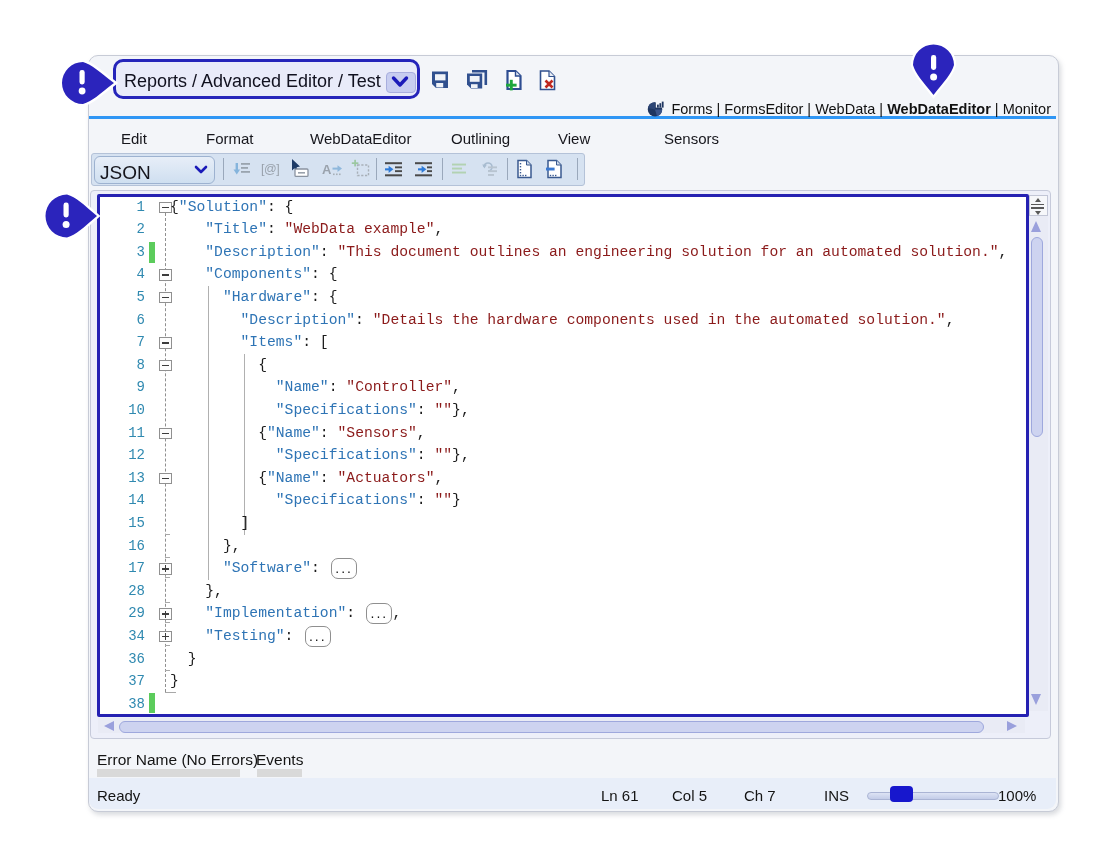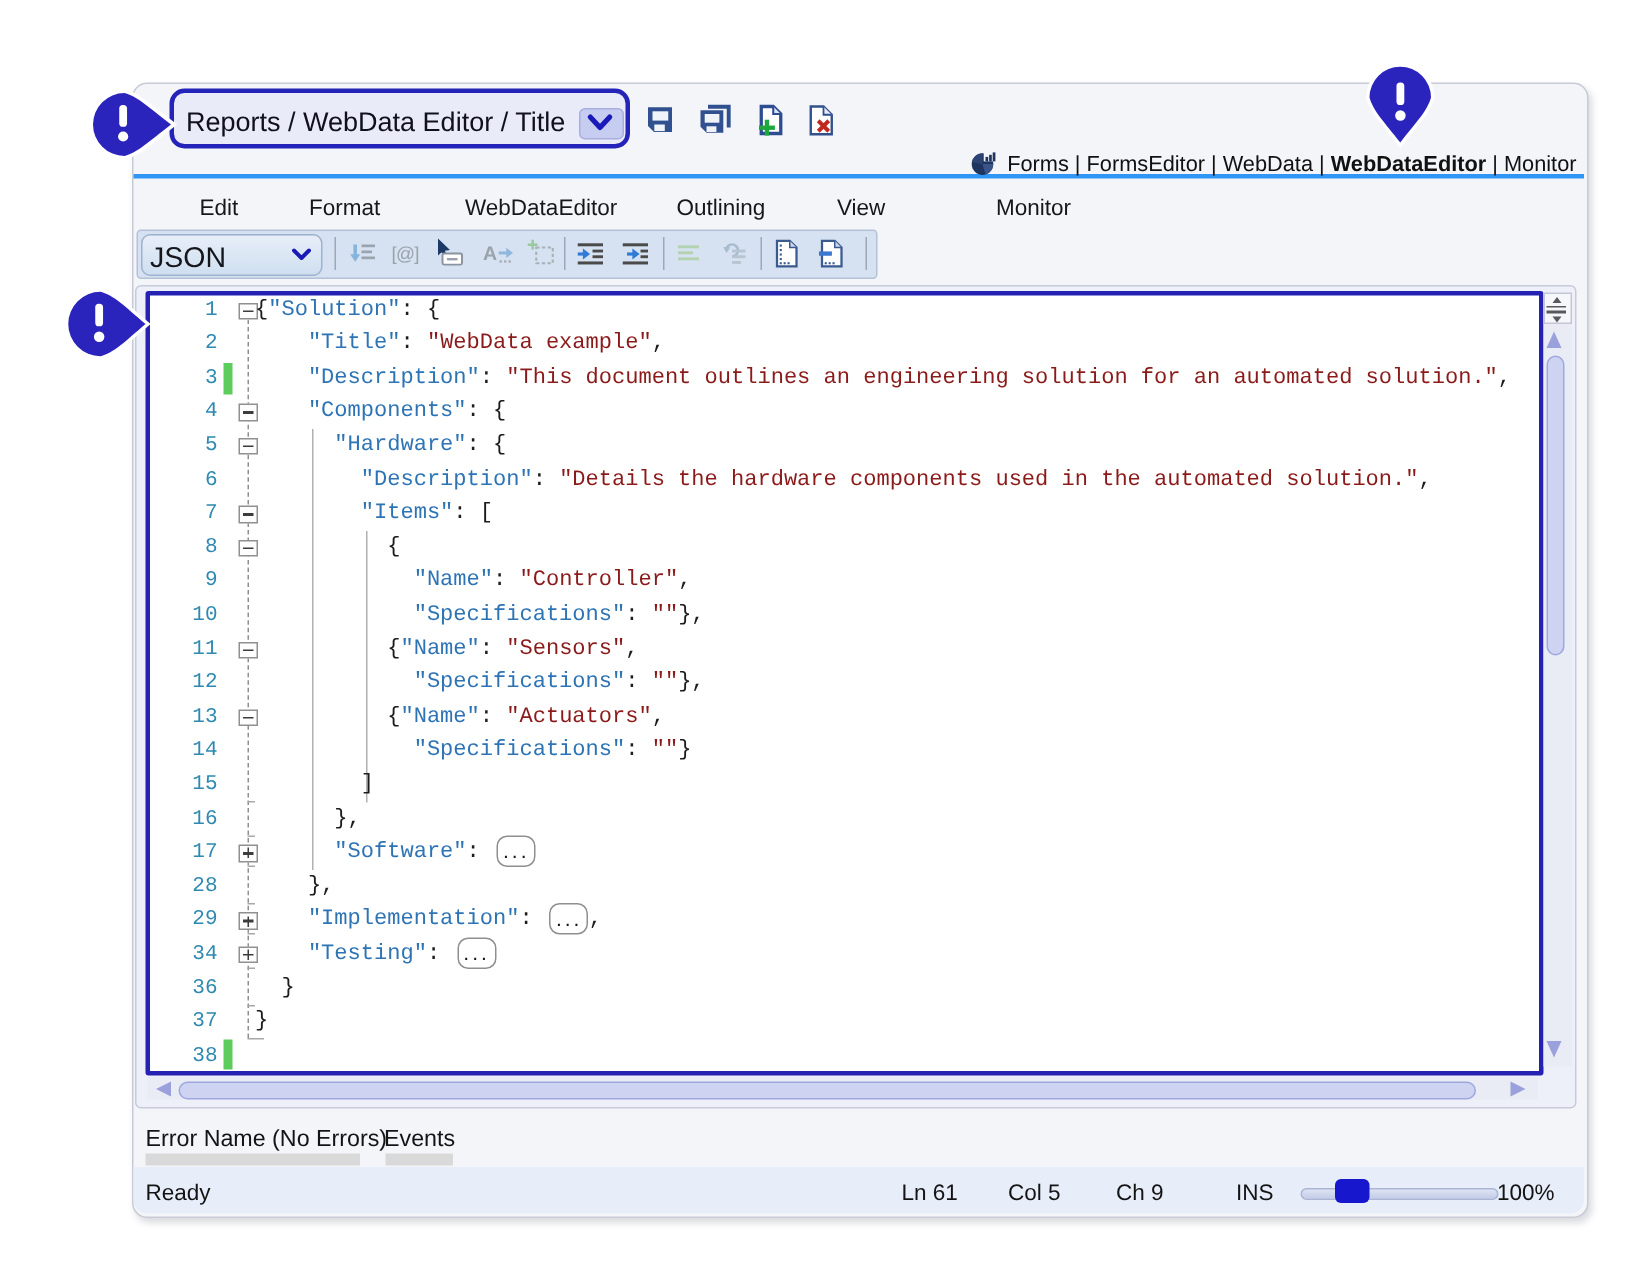--- a/index.html
+++ b/index.html
@@ -67,21 +67,21 @@
   #slider{left:867px;top:792px;width:130px;height:6px;border-radius:4px;
           background:linear-gradient(#dde3f4,#c3cce8);border:1px solid #aab4d4;}
   #sthumb{left:890px;top:786px;width:23px;height:16px;border-radius:4px;background:#1717cd;}
 </style>
 </head>
 <body>
   <div class="abs" id="panel"></div>
   <div class="abs" id="blueline"></div>
 
   <div class="abs" id="crumb"></div>
-  <div class="abs" id="crumbtxt">Reports / WebData Editor / Title</div>
+  <div class="abs" id="crumbtxt">Reports / Advanced Editor / Test</div>
   <div class="abs" id="crumbbtn"></div>
   <svg class="abs" style="left:390px;top:74px" width="20" height="15" viewBox="0 0 20 15">
     <polyline points="3.5,4 10,11 16.5,4" fill="none" stroke="#1a1ab8" stroke-width="3.4" stroke-linecap="round" stroke-linejoin="round"></polyline>
   </svg>
 
   <svg class="abs" style="left:430px;top:70px" width="20" height="20" viewBox="0 0 20 20">
     <path d="M2,1.5 H18 V18 H6 L2,14 Z" fill="#30508f"></path>
     <rect x="5" y="4.2" width="10.5" height="6.2" fill="#f0f3f8"></rect>
     <rect x="6.2" y="13" width="7" height="4.4" fill="#f0f3f8"></rect>
   </svg>
@@ -106,26 +106,26 @@
   <div class="abs" id="links"><svg width="19" height="17" viewBox="0 0 19 17" style="vertical-align:-3px;margin-right:5px">
       <circle cx="8" cy="9.4" r="7.2" fill="#1e3560"></circle>
       <path d="M8,9.4 L8,2.2 A7.2,7.2 0 0 0 1,8 Z" fill="#2c4575"></path>
       <path d="M8,9.4 L15.2,9.4 A7.2,7.2 0 0 1 10,16.2 Z" fill="#3a5388"></path>
       <rect x="8.8" y="0" width="10" height="7.6" fill="#f3f5f9"></rect>
       <rect x="10" y="4.6" width="1.8" height="3" fill="#1e3560"></rect>
       <rect x="12.4" y="3.2" width="1.8" height="4.4" fill="#1e3560"></rect>
       <rect x="14.8" y="1.6" width="1.8" height="6" fill="#1e3560"></rect>
     </svg>Forms | FormsEditor | WebData | <b>WebDataEditor</b> | Monitor</div>
 
-  <div class="abs menu" style="left:133px">Edit</div>
+  <div class="abs menu" style="left:121px">Edit</div>
   <div class="abs menu" style="left:206px">Format</div>
   <div class="abs menu" style="left:310px">WebDataEditor</div>
   <div class="abs menu" style="left:451px">Outlining</div>
   <div class="abs menu" style="left:558px">View</div>
-  <div class="abs menu" style="left:664px">Monitor</div>
+  <div class="abs menu" style="left:664px">Sensors</div>
 
   <div class="abs" id="tstrip"></div>
   <div class="abs" id="combo"></div>
   <div class="abs" id="combotxt">JSON</div>
   <svg class="abs" style="left:194px;top:165px" width="14" height="11" viewBox="0 0 14 11">
     <polyline points="2,2 7,7 12,2" fill="none" stroke="#1a1ab8" stroke-width="2.6" stroke-linecap="round" stroke-linejoin="round"></polyline>
   </svg>
   <div class="abs tsep" style="left:223px"></div>
   <div class="abs tsep" style="left:376px"></div>
   <div class="abs tsep" style="left:442px"></div>
@@ -329,17 +329,17 @@
 
   <div class="abs tab" style="left:97px">Error Name (No Errors)</div>
   <div class="abs tab" style="left:256px">Events</div>
   <div class="abs tabbar" style="left:97px;width:143px"></div>
   <div class="abs tabbar" style="left:257px;width:45px"></div>
 
   <div class="abs" id="status"></div>
   <div class="abs st" style="left:97px">Ready</div>
   <div class="abs st" style="left:601px">Ln 61</div>
   <div class="abs st" style="left:672px">Col 5</div>
-  <div class="abs st" style="left:744px">Ch 9</div>
+  <div class="abs st" style="left:744px">Ch 7</div>
   <div class="abs st" style="left:824px">INS</div>
   <div class="abs" id="slider"></div>
   <div class="abs" id="sthumb"></div>
   <div class="abs st" style="left:998px">100%</div>
 
 </body></html>

